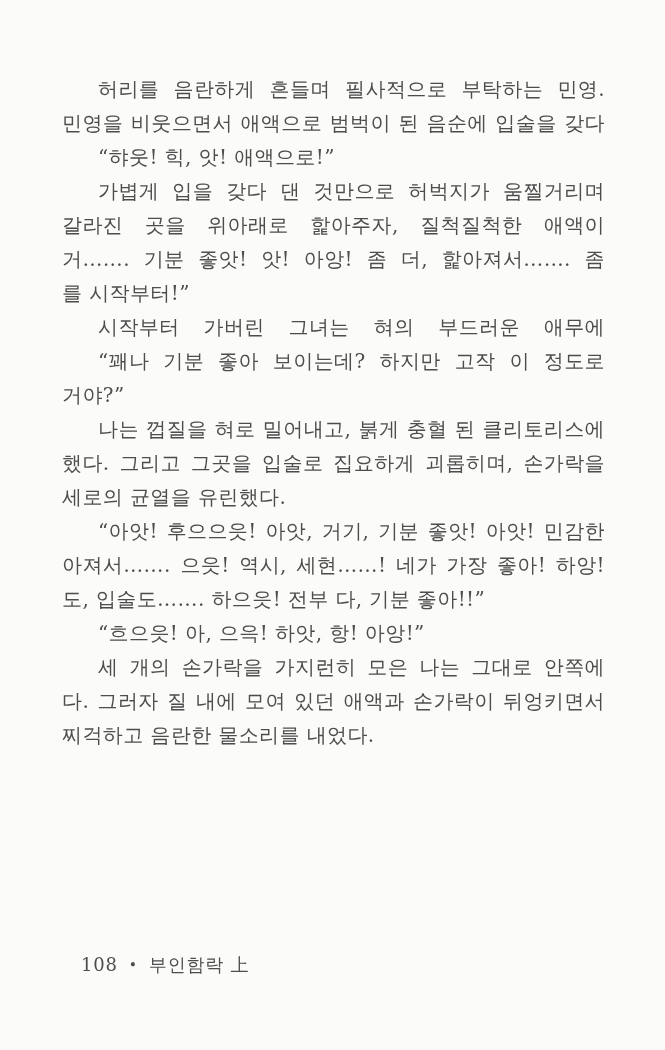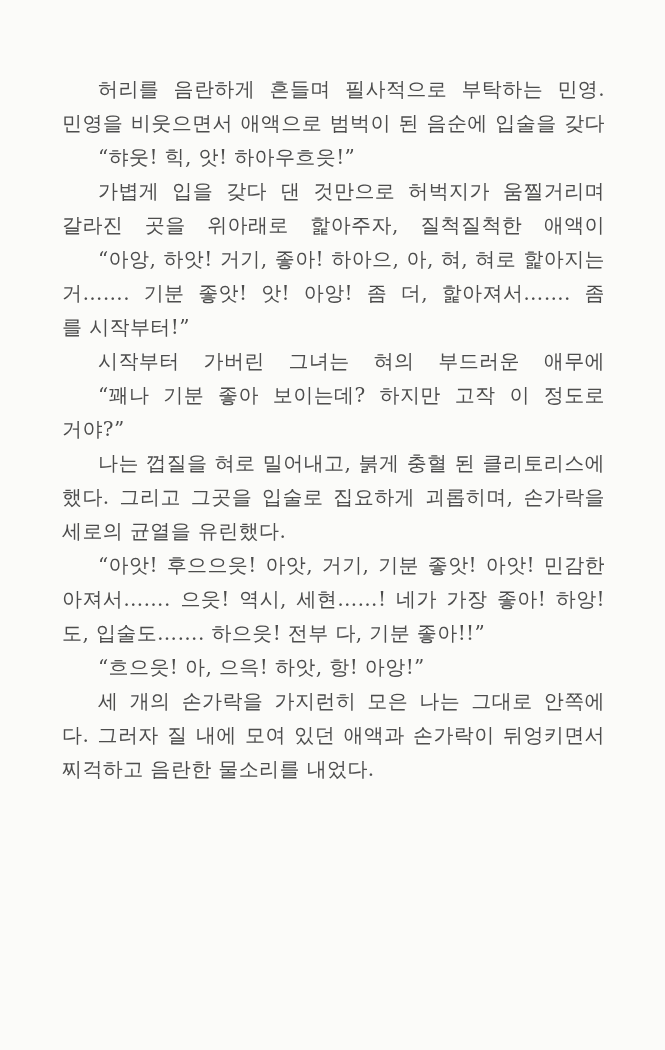--- a/index.html
+++ b/index.html
@@ -62,28 +62,27 @@
 
 <div class="book-page">
 
   <div class="text-block">
 
   <div class="paragraph">
         <div class="line indent just">허리를 음란하게 흔들며 필사적으로 부탁하는 민영. 나는 그런</div>
         <div class="line">민영을 비웃으면서 애액으로 범벅이 된 음순에 입술을 갖다 댔다.</div>
       </div>
       <div class="paragraph">
-        <div class="line indent">“햐웃! 힉, 앗! 하아우흐읏!”</div>
+        <div class="line indent">“햐웃! 힉, 앗! 애액으로!”</div>
       </div>
       <div class="paragraph">
         <div class="line indent just">가볍게 입을 갖다 댄 것만으로 허벅지가 움찔거리며 경련한다.</div>
         <div class="line just">갈라진 곳을 위아래로 핥아주자, 질척질척한 애액이 안쪽에서 한</div>
       </div>
       <div class="paragraph">
-        <div class="line indent just">“아앙, 하앗! 거기, 좋아! 하아으, 아, 혀, 혀로 핥아지는</div>
         <div class="line just">거……. 기분 좋앗! 앗! 아앙! 좀 더, 핥아져서……. 좀 더어! 보지</div>
         <div class="line">를 시작부터!”</div>
       </div>
       <div class="paragraph">
         <div class="line indent just">시작부터 가버린 그녀는 혀의 부드러운 애무에 엉덩이의 구멍</div>
       </div>
       <div class="paragraph">
         <div class="line indent just">“꽤나 기분 좋아 보이는데? 하지만 고작 이 정도로 만족하는</div>
         <div class="line">거야?”</div>
       </div>
@@ -100,14 +99,17 @@
       <div class="paragraph">
         <div class="line indent">“흐으읏! 아, 으윽! 하앗, 항! 아앙!”</div>
       </div>
       <div class="paragraph">
         <div class="line indent just">세 개의 손가락을 가지런히 모은 나는 그대로 안쪽에 삽입했</div>
         <div class="line just">다. 그러자 질 내에 모여 있던 애액과 손가락이 뒤엉키면서 찌걱</div>
         <div class="line">찌걱하고 음란한 물소리를 내었다.</div>
       </div>
     </div>
 
+  <div class="page-footer">
+    <span>108</span><span class="dot">•</span><span>부인함락 上</span>
+  </div>
 
 </div>
 
 </body></html>

